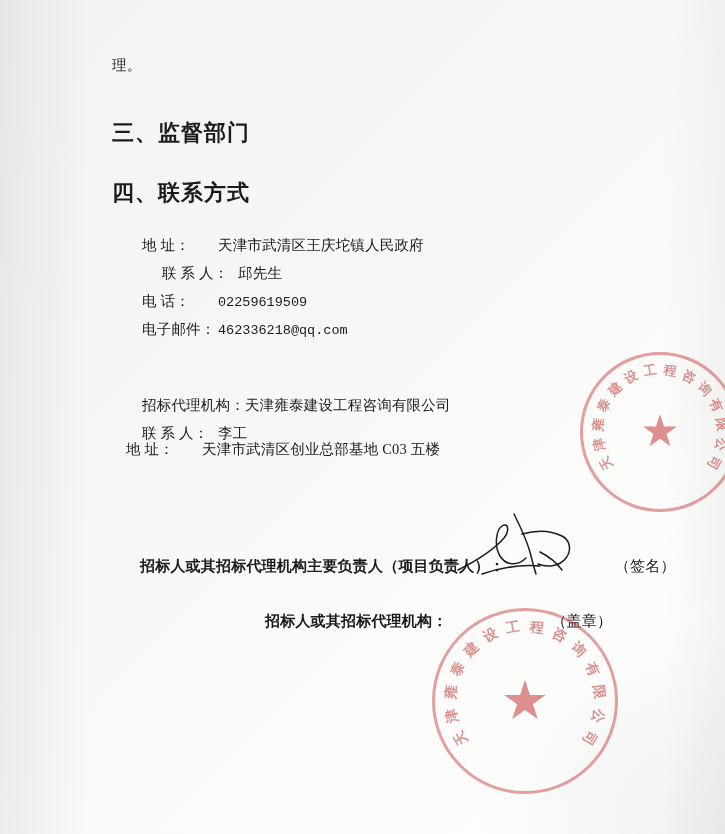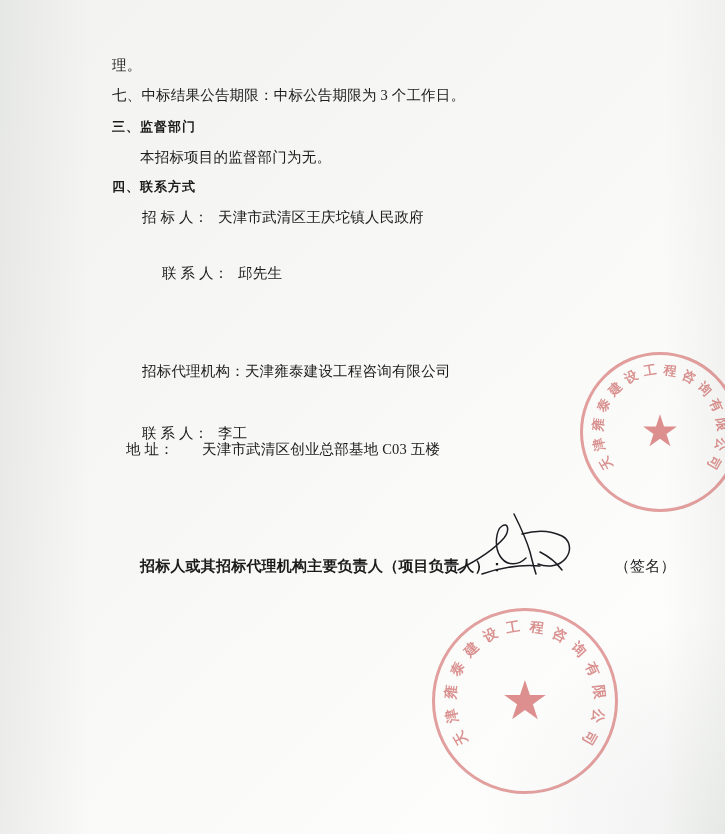--- a/index.html
+++ b/index.html
@@ -45,21 +45,21 @@
   }
   .line {
     position: absolute;
     white-space: nowrap;
     color: #1b1b1b;
     font-size: 14.5px;
     letter-spacing: 0.2px;
   }
   .heading {
     font-weight: bold;
-    font-size: 13px;
+    font-size: 22px;
     letter-spacing: 1px;
     font-family: Liberation Serif, serif;
   }
   .body-text {
     font-size: 14.5px;
   }
   .mono {
     font-family: "Liberation Mono", monospace;
     font-size: 13.5px;
     letter-spacing: 0px;
@@ -200,44 +200,51 @@
       <path d="M70 26 C 84 22, 98 22, 110 28 C 118 32, 120 42, 114 50 C 108 58, 96 60, 86 56"></path>
       <path d="M88 44 C 96 48, 104 54, 110 62"></path>
       <path d="M30 66 C 48 60, 68 56, 88 58"></path>
     </g>
   </svg>
 
   <div class="doc">
 
     <div class="line body-text" style="left:112px; top:56px;">理。</div>
 
-    <div class="line body-text" style="left:112px; top:86px;">七、中标结果公告期限：中标公告期限为 3 个工作日。</div>
 
     <div class="line heading" style="left:112px; top:118px;">三、监督部门</div>
 
-    <div class="line body-text" style="left:140px; top:148px;">本招标项目的监督部门为无。</div>
 
     <div class="line heading" style="left:112px; top:178px;">四、联系方式</div>
 
-    <div class="line body-text" style="left:142px; top:208px;">
-      <span class="lbl">招 标 人：</span><span>天津市武清区王庆坨镇人民政府</span>
+    <div class="line body-text" style="left:142px; top:236px;">
+      <span class="lbl">地    址：</span><span>天津市武清区王庆坨镇人民政府</span>
     </div>
     <div class="line body-text" style="left:142px; top:264px;margin-left:20px;">
       <span class="lbl">联 系 人：</span><span>邱先生</span>
     </div>
-
-    <div class="line body-text" style="left:142px; top:362px;font-family:Liberation Serif, serif;">
+    <div class="line body-text" style="left:142px; top:292px;">
+      <span class="lbl">电    话：</span><span class="mono">02259619509</span>
+    </div>
+    <div class="line body-text" style="left:142px; top:320px;">
+      <span class="lbl">电子邮件：</span><span class="mono">462336218@qq.com</span>
+    </div>
+
+    <div class="line body-text" style="left:142px; top:396px;font-family:Liberation Serif, serif;">
       <span>招标代理机构：</span><span>天津雍泰建设工程咨询有限公司</span>
     </div>
     <div class="line body-text" style="left:126px; top:402px;margin-top:38px;">
       <span class="lbl">地    址：</span><span>天津市武清区创业总部基地 C03 五楼</span>
     </div>
     <div class="line body-text" style="left:142px; top:424px;">
       <span class="lbl">联 系 人：</span><span>李工</span>
     </div>
 
     <div class="line sig-line" style="left:140px; top:557px;">
       <span>招标人或其招标代理机构主要负责人（项目负责人）：</span><span style="display:inline-block; width:110px;"></span><span class="thin">（签名）</span>
     </div>
 
+    <div class="line sig-line" style="left:265px; top:612px;">
+      <span>招标人或其招标代理机构：</span><span style="display:inline-block; width:104px;"></span><span class="thin">（盖章）</span>
+    </div>
 
   </div>
 </div>
 
 </body></html>

